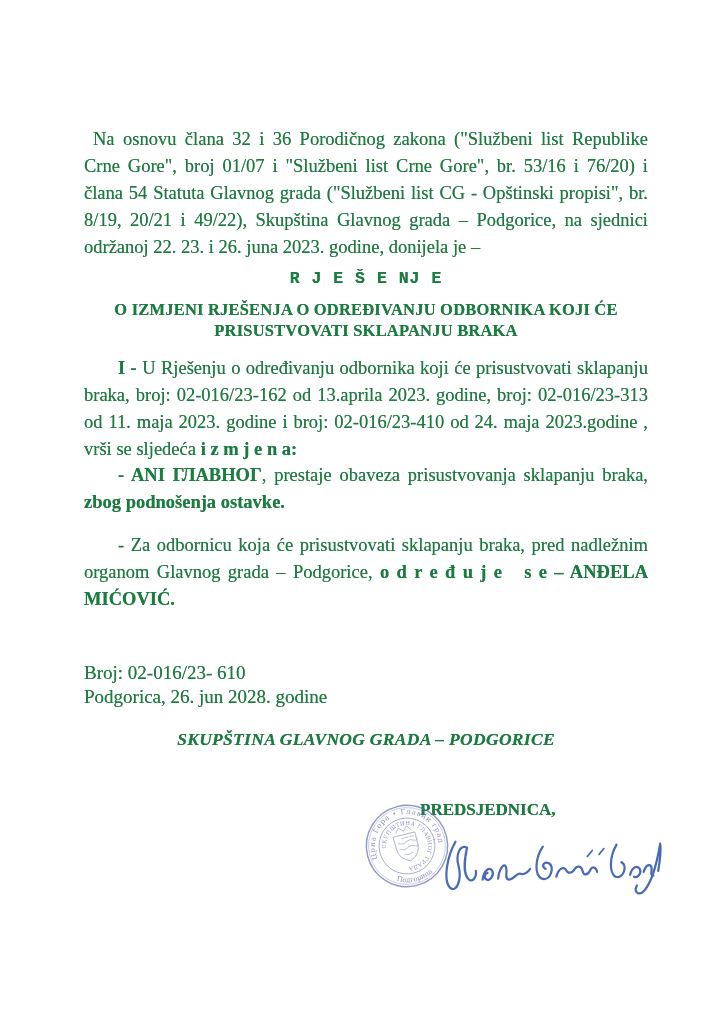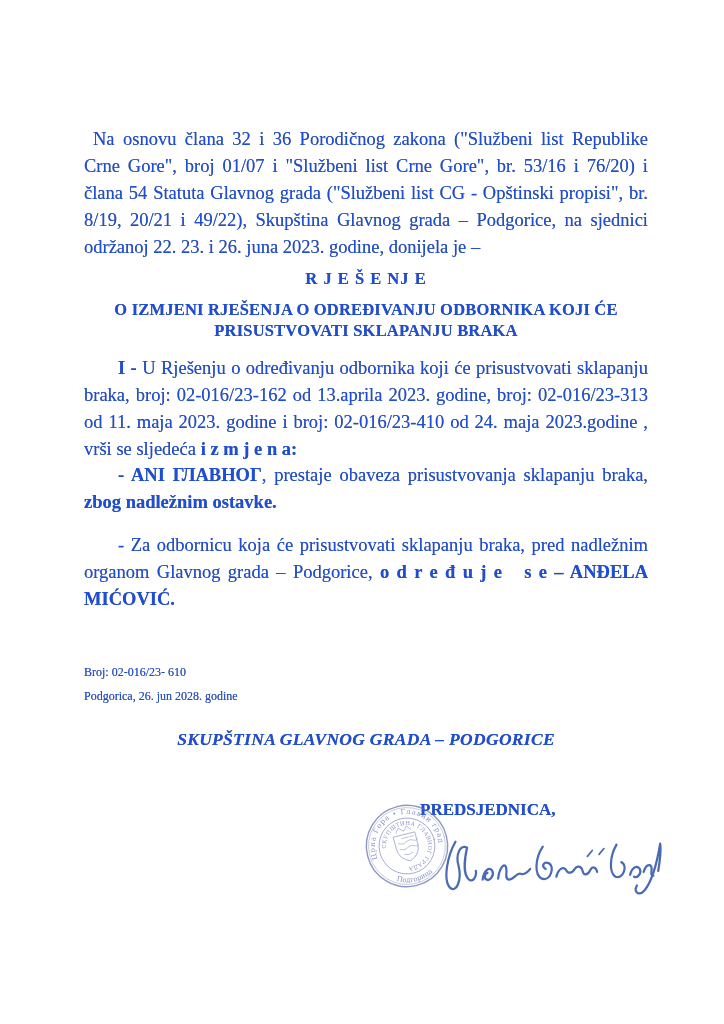--- a/index.html
+++ b/index.html
@@ -2,41 +2,41 @@
 <html><head>
 <meta charset="utf-8">
 <style>
   html,body{margin:0;padding:0;background:#ffffff;}
   .page{
     position:relative;
     width:724px;height:1024px;
     margin:0 auto;
     background:#ffffff;
     font-family:"Liberation Serif","DejaVu Serif",serif;
-    color:#1d4ed8;
+    color:#15803d;
     overflow:hidden;
   }
   .block{position:absolute;left:84px;width:564px;}
   .body-text{
     font-size:18.5px;line-height:27px;
     text-align:justify;
     text-shadow:0 0 .5px rgba(25,25,25,.55);
   }
   .indent{text-indent:34px;}
   .small-indent{text-indent:9px;}
   .doc-title{
     top:268px;text-align:center;
     font-weight:bold;font-size:16.5px;line-height:21px;
     text-shadow:0 0 .5px rgba(25,25,25,.6);
   }
-  .doc-title .t1{margin-bottom:10px;letter-spacing:1px;}
+  .doc-title .t1{margin-bottom:10px;letter-spacing:1px;font-family:Liberation Mono, monospace;}
   .doc-title .t2{margin:8px auto;max-width:540px;letter-spacing:.2px;}
   .bold{font-weight:bold;}
   .bolditalic{font-weight:bold;}
-  .footer-line{font-size:12px;line-height:21px;text-shadow:0 0 .5px rgba(25,25,25,.55);}
+  .footer-line{font-size:19px;line-height:21px;text-shadow:0 0 .5px rgba(25,25,25,.55);}
   .assembly{
     top:729px;text-align:center;font-weight:bold;font-size:17.5px;
     letter-spacing:.3px;text-shadow:0 0 .5px rgba(25,25,25,.6);font-style:italic;
   }
   .sign-block{
     position:absolute;top:799px;left:420px;width:235px;
     text-align:left;font-weight:bold;font-size:17px;line-height:22px;
     text-shadow:0 0 .5px rgba(25,25,25,.6);
   }
   .stamp{position:absolute;left:352px;top:790px;width:110px;height:112px;opacity:.85;}
@@ -52,21 +52,21 @@
   <div class="block doc-title" style="left:84px;">
     <div class="t1">R J E Š E NJ E</div>
     <div class="t2">O IZMJENI RJEŠENJA O ODREĐIVANJU ODBORNIKA KOJI ĆE PRISUSTVOVATI SKLAPANJU BRAKA</div>
   </div>
 
   <div class="block body-text indent" style="top:355px;">
     <span class="bold">I -</span><span> U Rješenju o određivanju odbornika koji će prisustvovati sklapanju braka, broj: 02-016/23-162 od 13.aprila 2023. godine, broj: 02-016/23-313 od 11. maja 2023. godine i broj: 02-016/23-410 od 24. maja 2023.godine , vrši se sljedeća  </span><span class="bolditalic">i z m j e n a:</span>
   </div>
 
   <div class="block body-text indent" style="top:462px;">
-    <span class="bold">- ANI ГЛАВНОГ</span><span>, prestaje obaveza prisustvovanja sklapanju braka, </span><span class="bolditalic">zbog nadležnim ostavke.</span>
+    <span class="bold">- ANI ГЛАВНОГ</span><span>, prestaje obaveza prisustvovanja sklapanju braka, </span><span class="bolditalic">zbog podnošenja ostavke.</span>
   </div>
 
   <div class="block body-text indent" style="top:532px;">
     <span>- Za odbornicu koja će prisustvovati sklapanju braka, pred nadležnim organom  Glavnog grada –  Podgorice,  </span><span class="bolditalic">o d r e đ u j e&nbsp;&nbsp; s e –</span><span class="bold"> ANĐELA MIĆOVIĆ.</span>
   </div>
 
 
   <div class="block footer-line" style="top:662px;">Broj: 02-016/23- 610</div>
 
   <div class="block footer-line" style="top:686px;">Podgorica, 26. jun 2028. godine</div>

